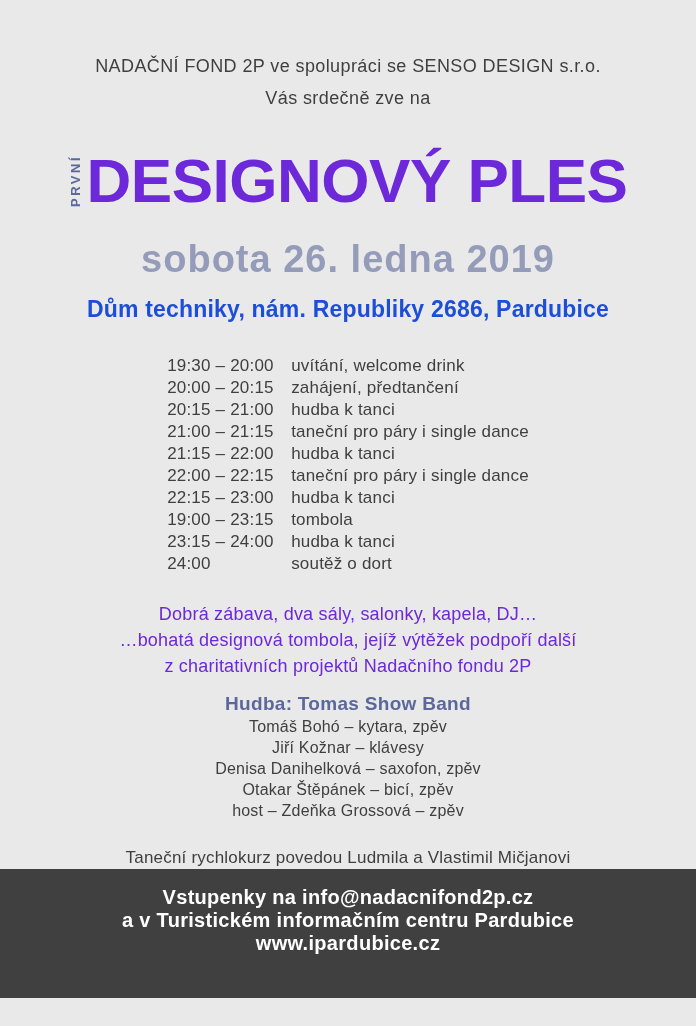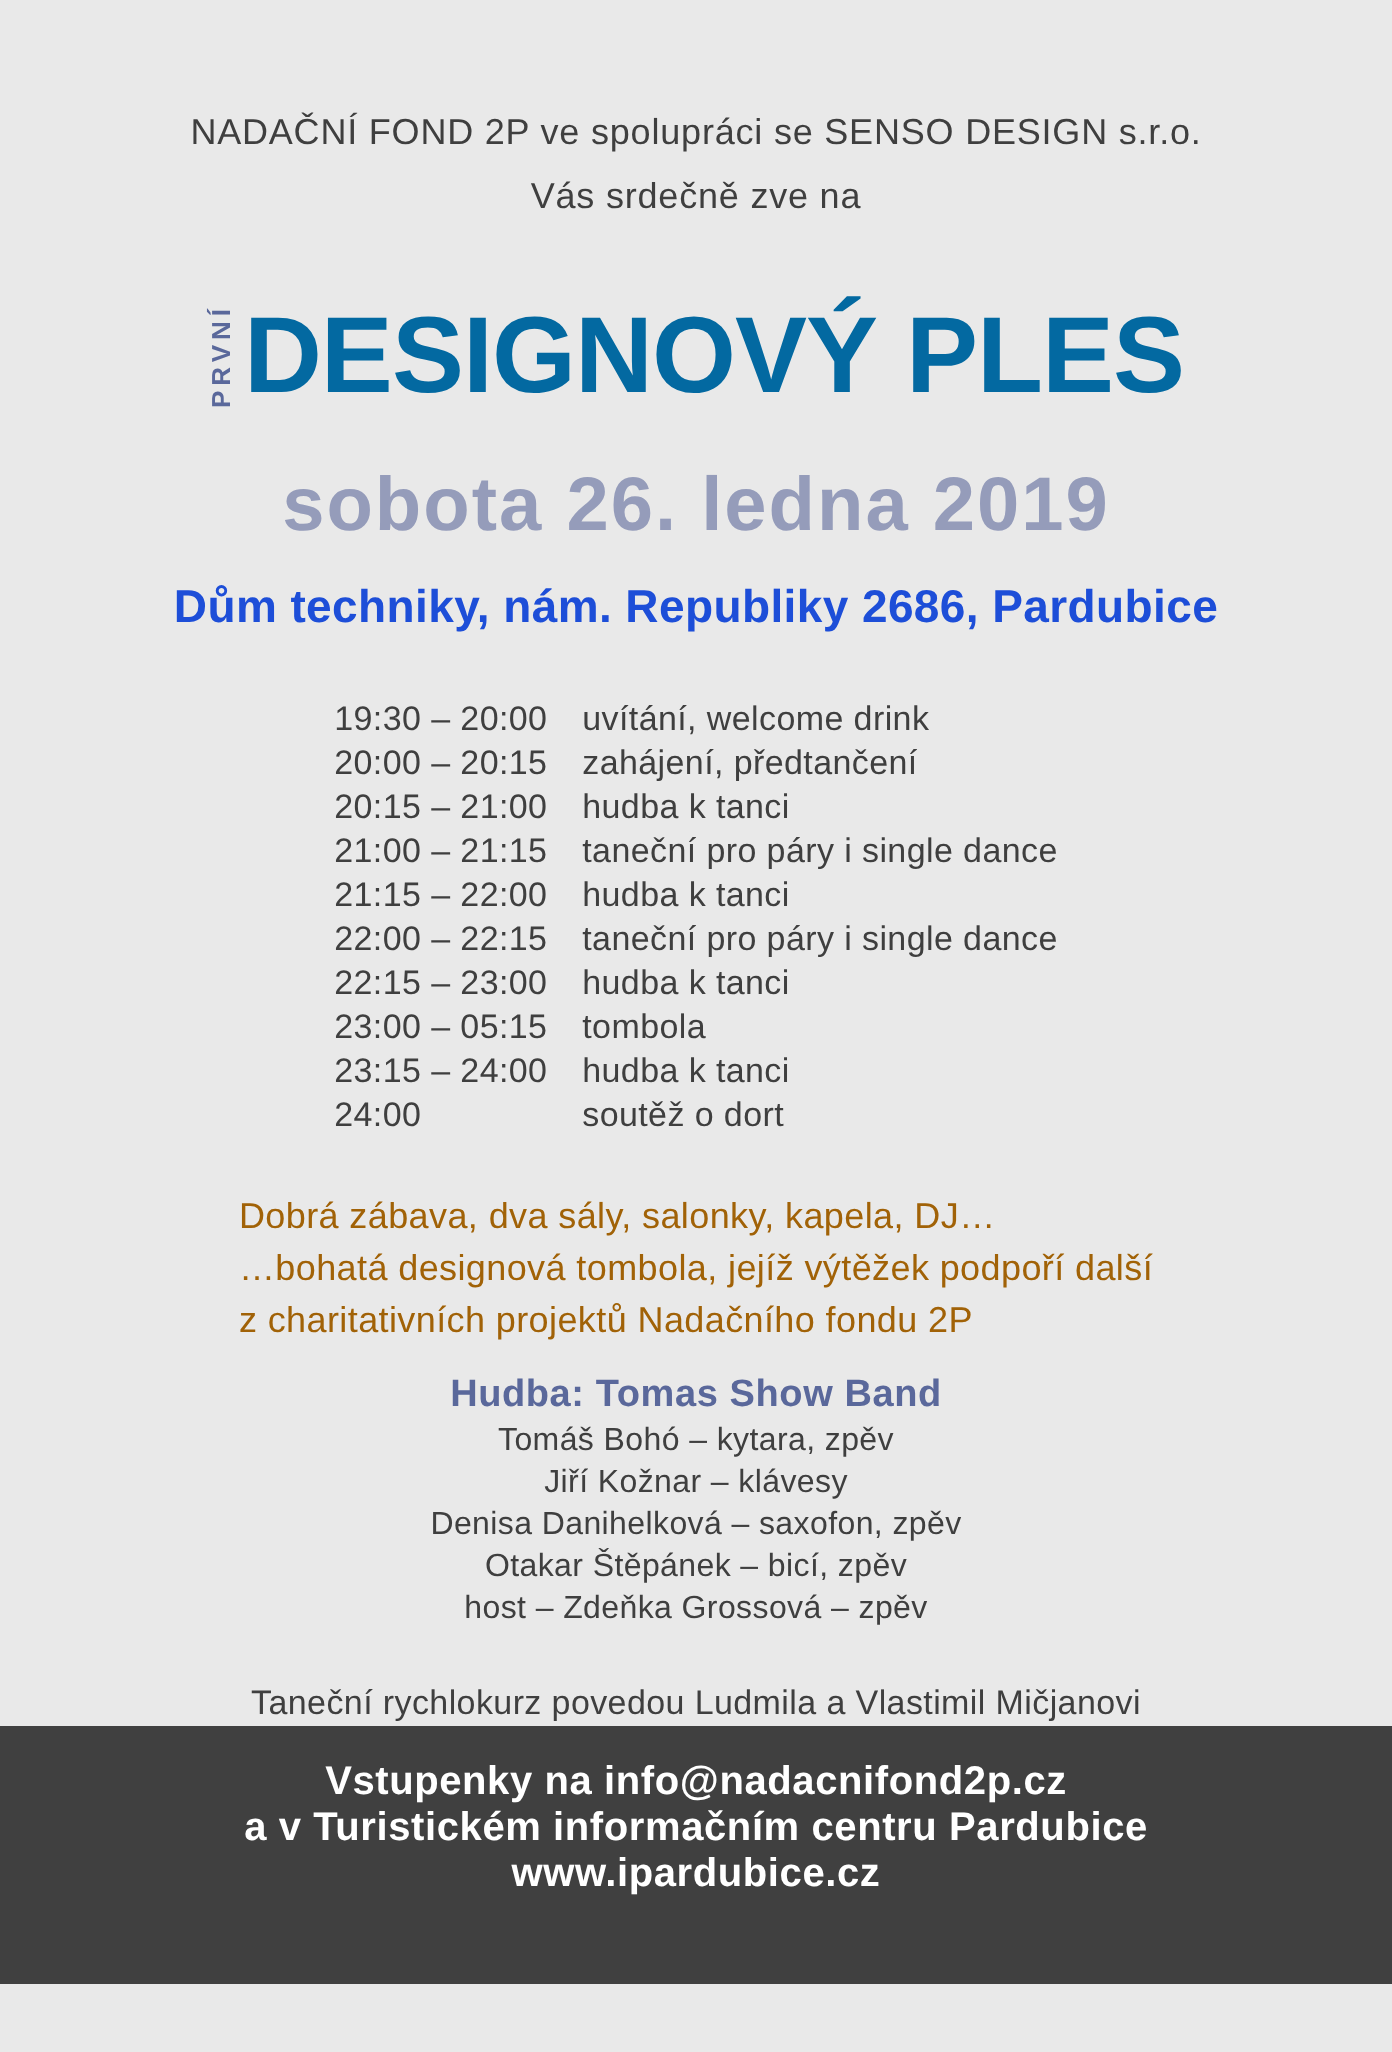--- a/index.html
+++ b/index.html
@@ -42,23 +42,23 @@
     font-size: 13px;
     font-weight: bold;
     letter-spacing: 2.5px;
     color: #5a689b;
     line-height: 1;
     margin-right: 5px;
     height: 56px;
     text-align: center;
   }
   .title-main {
-    font-size: 54px;
-    font-weight: bold;
-    color: #0369a1;
+    font-size: 62px;
+    font-weight: bold;
+    color: #6d28d9;
     letter-spacing: -0.5px;
     line-height: 1;
     white-space: nowrap;
   }
   .event-date {
     margin-top: 28px;
     font-size: 38px;
     font-weight: bold;
     color: #959cba;
     letter-spacing: 1px;
@@ -81,23 +81,24 @@
     line-height: 22px;
     color: #3f3f3f;
     letter-spacing: 0.2px;
   }
   .schedule-time {
     width: 124px;
     flex-shrink: 0;
   }
   .description {
     margin-top: 26px;
+    text-align: center;
     font-size: 18px;
     line-height: 26px;
-    color: #a16207;
+    color: #6d28d9;
     letter-spacing: 0.2px;
   }
   .band {
     margin-top: 12px;
     text-align: center;
   }
   .band-heading {
     font-size: 19px;
     font-weight: bold;
     color: #5a689b;
@@ -174,21 +175,21 @@
     </div>
     <div class="schedule-row">
       <span class="schedule-time">22:00 – 22:15</span>
       <span class="schedule-activity">taneční pro páry i single dance</span>
     </div>
     <div class="schedule-row">
       <span class="schedule-time">22:15 – 23:00</span>
       <span class="schedule-activity">hudba k tanci</span>
     </div>
     <div class="schedule-row">
-      <span class="schedule-time">23:00 – 05:15</span>
+      <span class="schedule-time">19:00 – 23:15</span>
       <span class="schedule-activity">tombola</span>
     </div>
     <div class="schedule-row">
       <span class="schedule-time">23:15 – 24:00</span>
       <span class="schedule-activity">hudba k tanci</span>
     </div>
     <div class="schedule-row">
       <span class="schedule-time">24:00</span>
       <span class="schedule-activity">soutěž o dort</span>
     </div>

